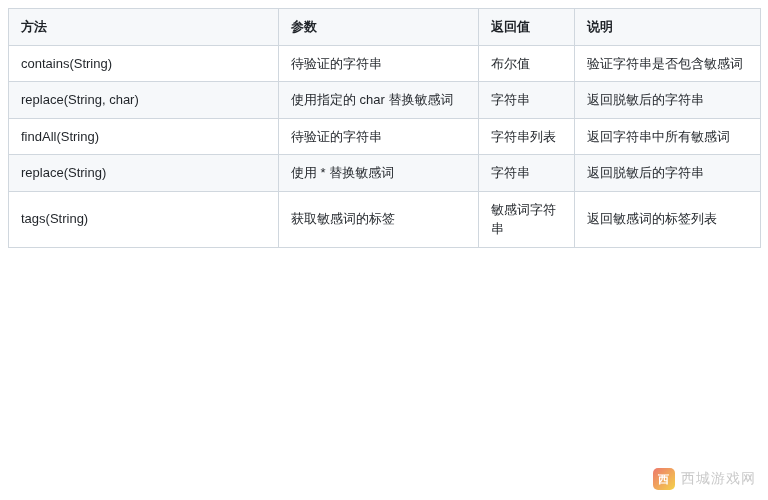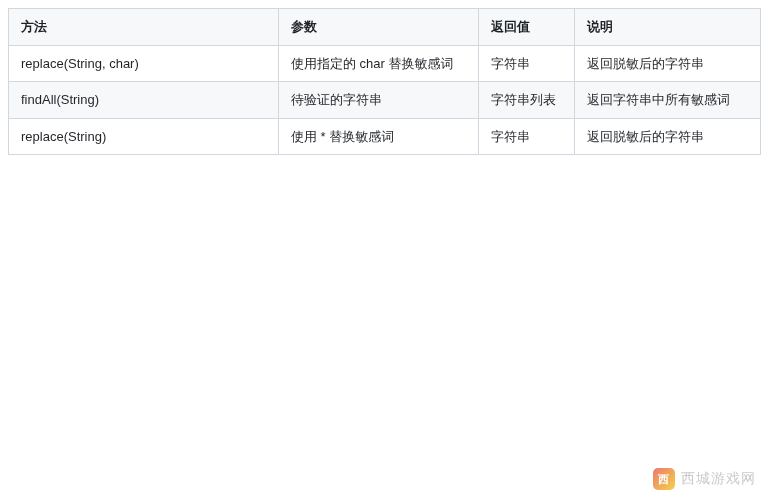--- a/index.html
+++ b/index.html
@@ -87,37 +87,49 @@
     <thead>
       <tr>
         <th>方法</th>
         <th>参数</th>
         <th>返回值</th>
         <th>说明</th>
       </tr>
     </thead>
     <tbody>
       <tr>
+        <td>contains(String)</td>
+        <td>待验证的字符串</td>
+        <td>布尔值</td>
+        <td>验证字符串是否包含敏感词</td>
+      </tr>
+      <tr>
         <td>replace(String, char)</td>
         <td>使用指定的 char 替换敏感词</td>
         <td>字符串</td>
         <td>返回脱敏后的字符串</td>
       </tr>
       <tr>
         <td>findAll(String)</td>
         <td>待验证的字符串</td>
         <td>字符串列表</td>
         <td>返回字符串中所有敏感词</td>
       </tr>
       <tr>
         <td>replace(String)</td>
         <td>使用 * 替换敏感词</td>
         <td>字符串</td>
         <td>返回脱敏后的字符串</td>
       </tr>
+      <tr>
+        <td>tags(String)</td>
+        <td>获取敏感词的标签</td>
+        <td>敏感词字符串</td>
+        <td>返回敏感词的标签列表</td>
+      </tr>
     </tbody>
   </table>
 </div>
 
 <div class="watermark">
   <span class="wm-badge">西</span>
   <span>西城游戏网</span>
 </div>
 
 </body></html>

